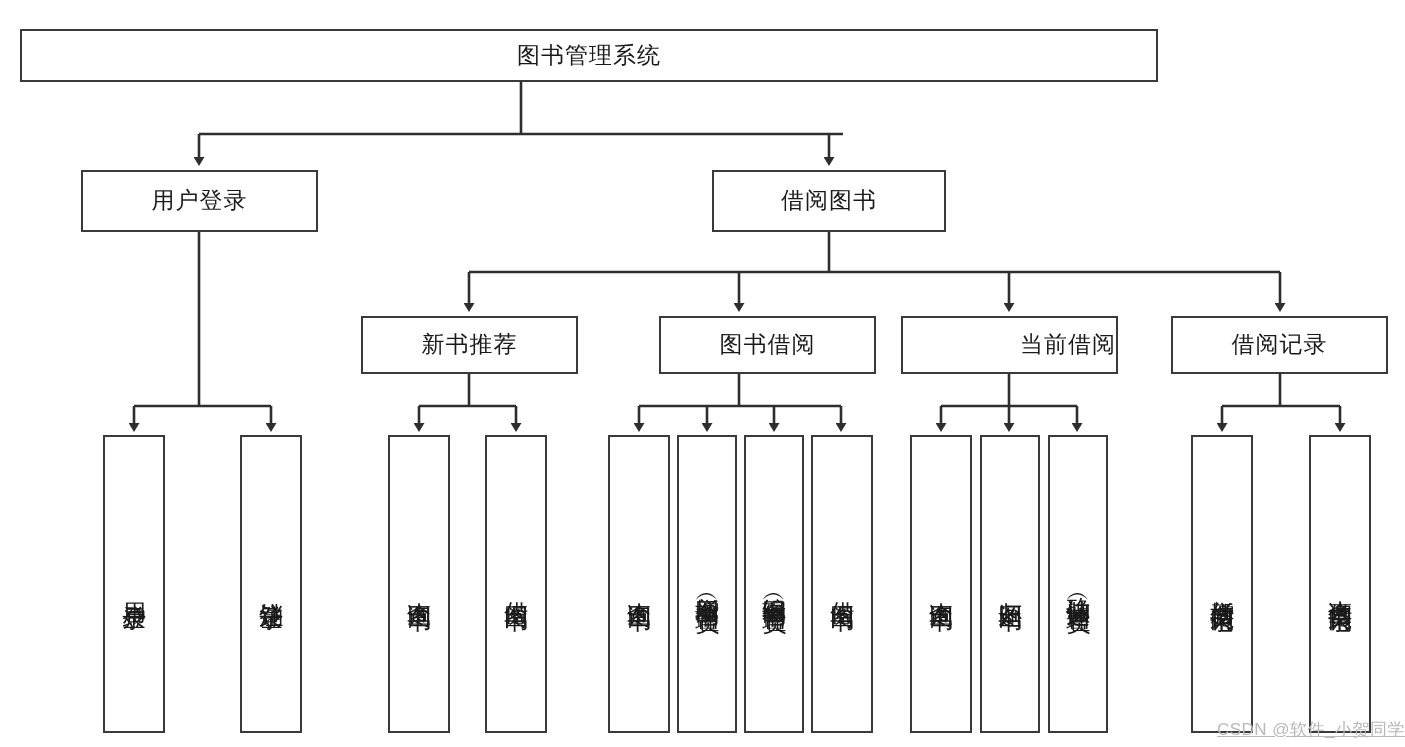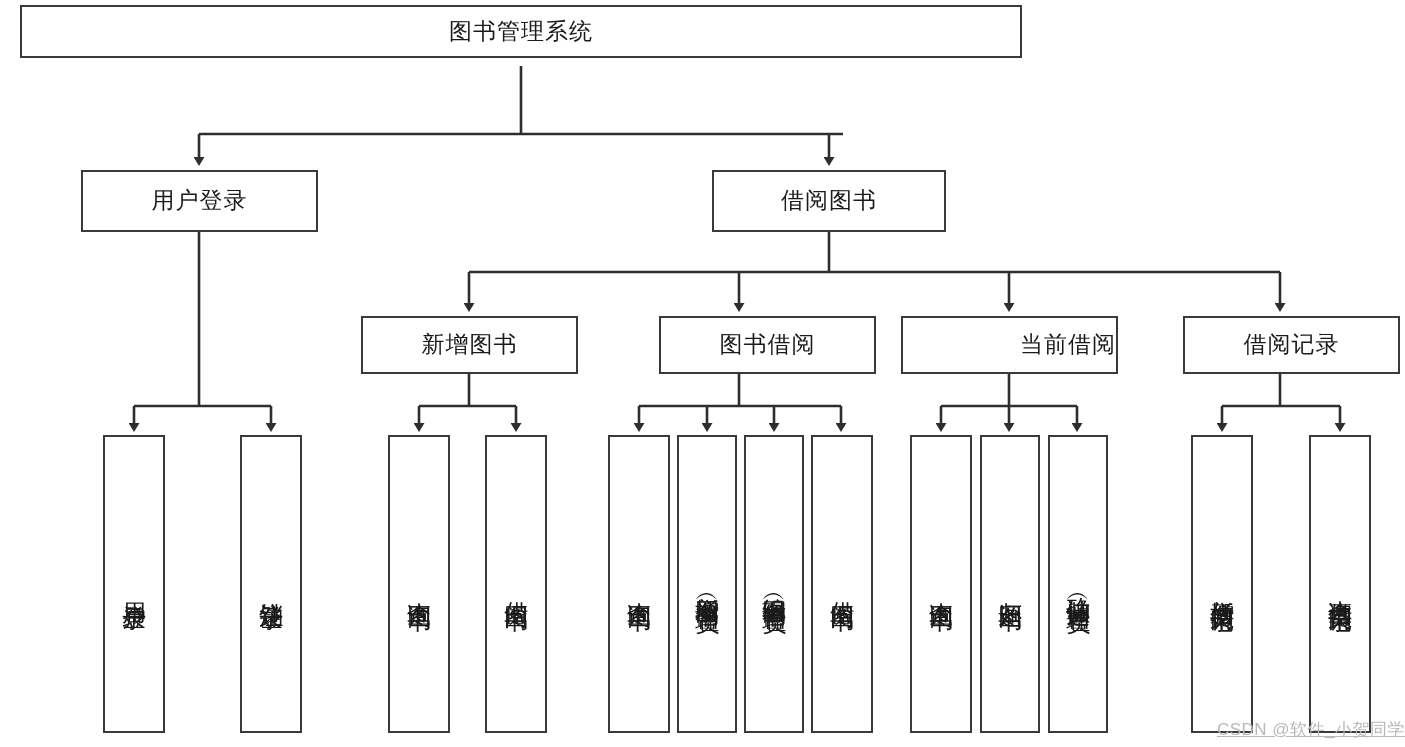--- a/index.html
+++ b/index.html
@@ -120,41 +120,41 @@
       <path d="M1009,406 L1009,424" marker-end="url(#arrow)"></path>
       <path d="M1077,406 L1077,424" marker-end="url(#arrow)"></path>
 
       <path d="M1280,374 L1280,406"></path>
       <path d="M1222,406 L1340,406"></path>
       <path d="M1222,406 L1222,424" marker-end="url(#arrow)"></path>
       <path d="M1340,406 L1340,424" marker-end="url(#arrow)"></path>
     </g>
   </svg>
 
-  <div class="node node-h" style="left:20px; top:5px; width:1002px; height:53px;text-align:right;">
+  <div class="node node-h" style="left:20px; top:29px; width:1138px; height:53px;text-align:right;">
     <span>图书管理系统</span>
   </div>
 
   <div class="node node-h" style="left:81px; top:170px; width:237px; height:62px;">
     <span>用户登录</span>
   </div>
   <div class="node node-h" style="left:712px; top:170px; width:234px; height:62px;">
     <span>借阅图书</span>
   </div>
 
   <div class="node node-h" style="left:361px; top:316px; width:217px; height:58px;">
-    <span>新增图书</span>
+    <span>新书推荐</span>
   </div>
   <div class="node node-h" style="left:631px; top:316px; width:217px; height:58px;margin-left:28px;">
     <span>图书借阅</span>
   </div>
   <div class="node node-h" style="left:901px; top:316px; width:217px; height:58px;justify-content:flex-end;">
     <span>当前借阅</span>
   </div>
-  <div class="node node-h" style="left:1171px; top:316px; width:217px; height:58px;margin-left:12px;">
+  <div class="node node-h" style="left:1171px; top:316px; width:217px; height:58px;">
     <span>借阅记录</span>
   </div>
 
   <div class="node node-v" style="left:103px; top:435px; width:62px; height:298px;">
     <span>用户登录</span>
   </div>
   <div class="node node-v" style="left:240px; top:435px; width:62px; height:298px;">
     <span>注销登录</span>
   </div>
 

